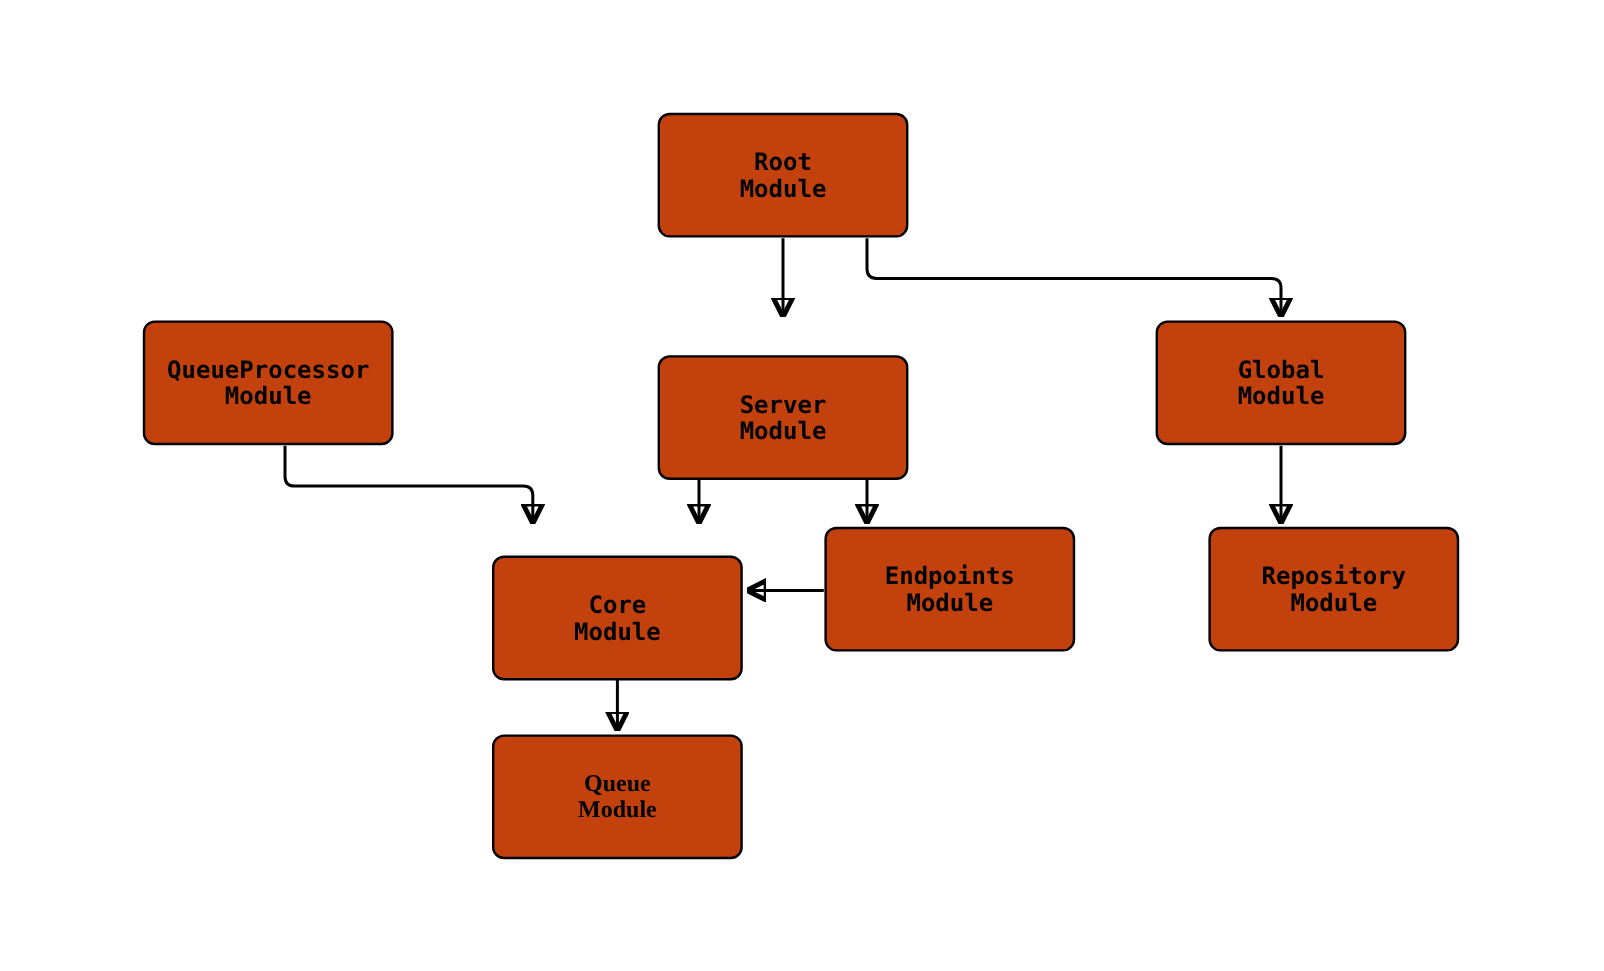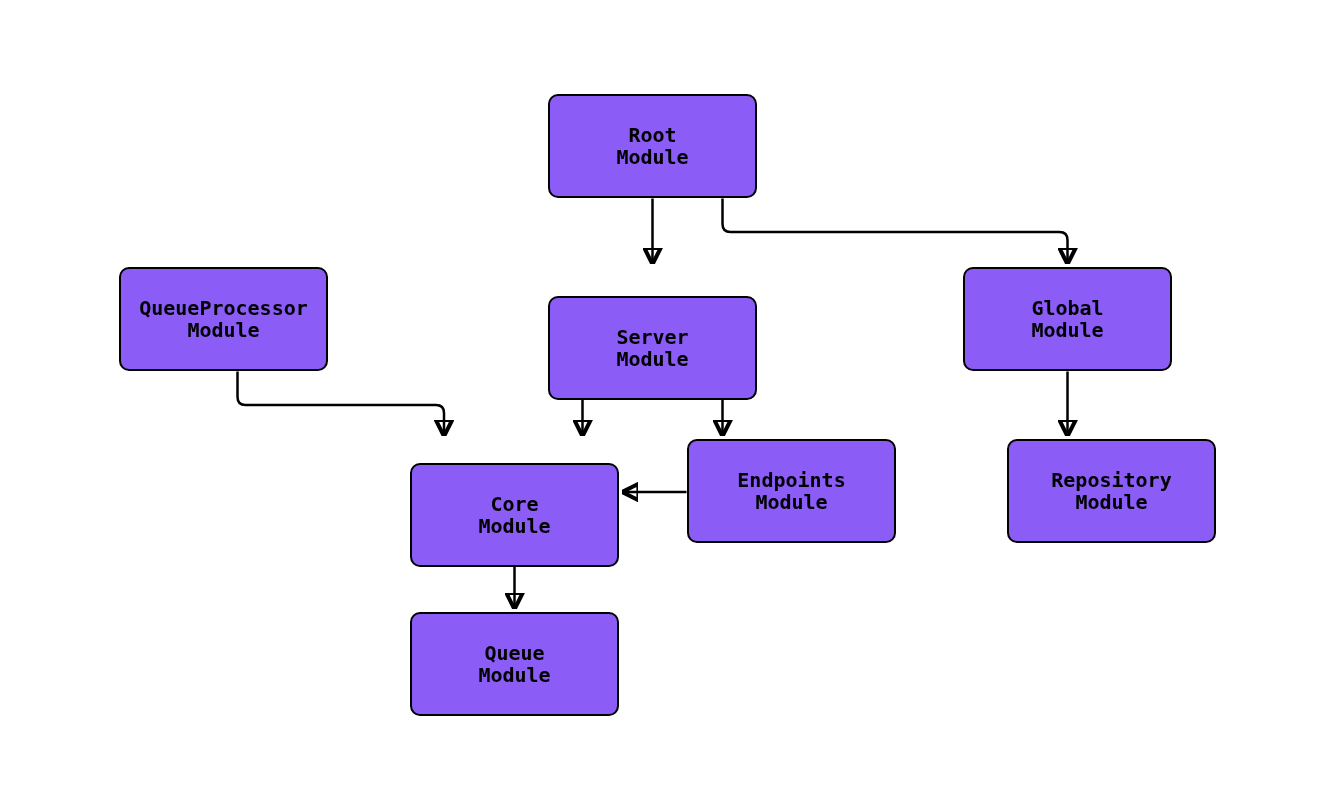--- a/index.html
+++ b/index.html
@@ -25,21 +25,21 @@
   .edges-layer path {
     fill: none;
     stroke: #000000;
     stroke-width: 2.5;
   }
   .node {
     position: absolute;
     width: 209px;
     height: 104px;
     box-sizing: border-box;
-    background: #8b5cf6;
+    background: #c2410c;
     border: 2.5px solid #000000;
     border-radius: 10px;
     display: flex;
     flex-direction: column;
     align-items: center;
     justify-content: center;
     text-align: center;
     color: #000000;
     font-weight: bold;
     font-size: 20px;
@@ -99,18 +99,18 @@
   <div class="node" style="left:687px; top:439px;">
     <span class="label-line">Endpoints</span>
     <span class="label-line">Module</span>
   </div>
 
   <div class="node" style="left:963px; top:439px;margin-left:44px;">
     <span class="label-line">Repository</span>
     <span class="label-line">Module</span>
   </div>
 
-  <div class="node" style="left:410px; top:612px;">
+  <div class="node" style="left:410px; top:612px;font-family:Liberation Serif, serif;">
     <span class="label-line">Queue</span>
     <span class="label-line">Module</span>
   </div>
 
 </div>
 
 </body></html>

